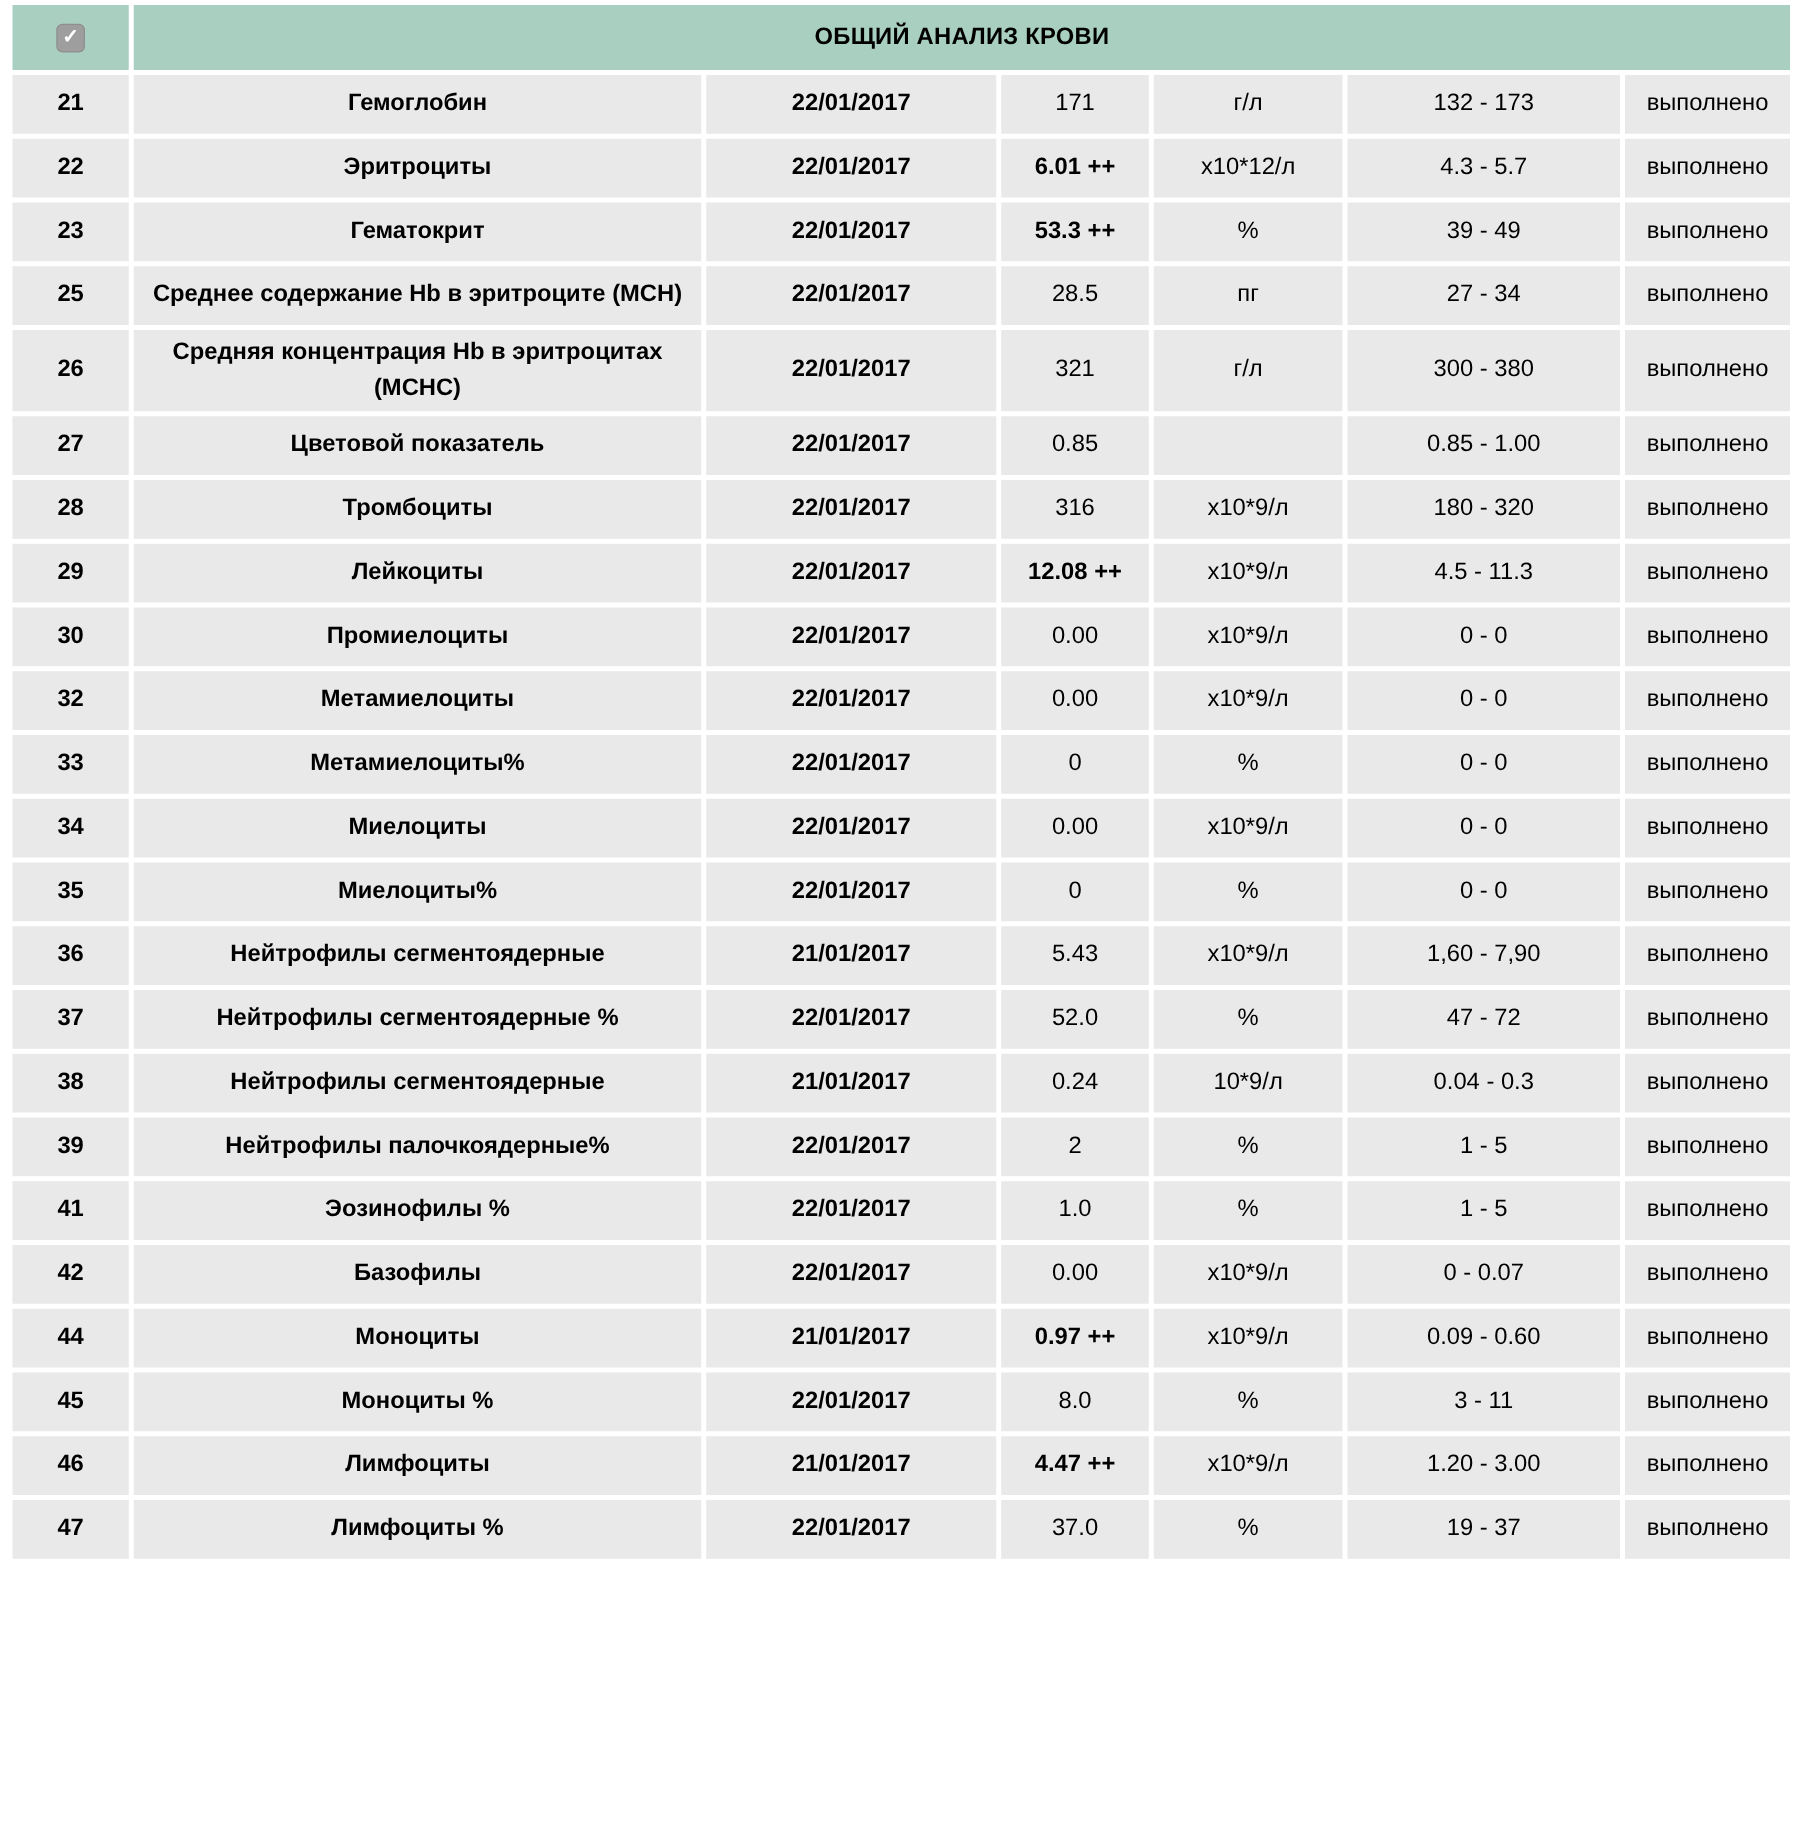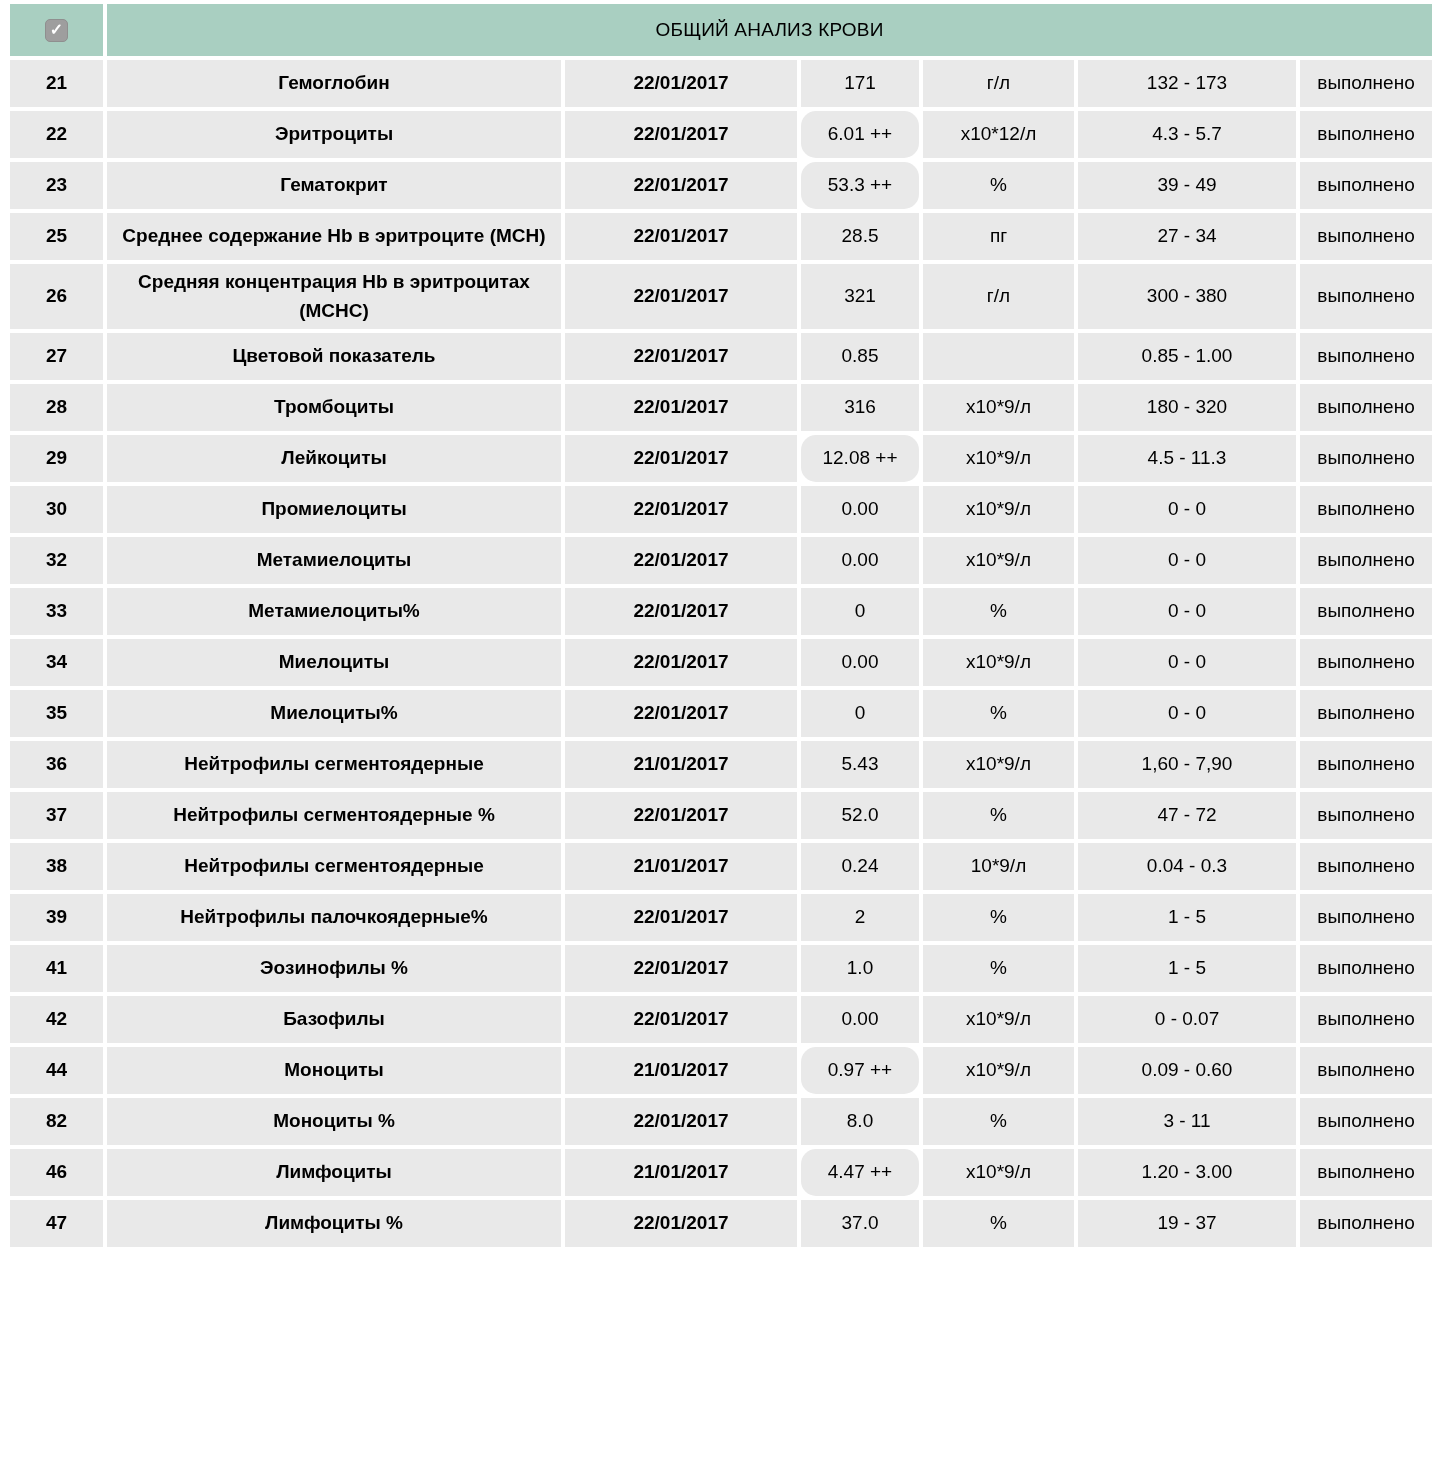--- a/index.html
+++ b/index.html
@@ -27,35 +27,34 @@
     font-size: 19px;
     padding: 4px 8px;
     overflow: hidden;
     word-wrap: break-word;
   }
   table.results thead th {
     background: #a9cfc1;
     height: 52px;
   }
   .title-cell {
-    font-weight: normal;
+    font-weight: bold;
     font-size: 20px;
     letter-spacing: 0.2px;
     margin-left: 20px;
   }
   table.results tbody td {
     height: 47px;
     line-height: 1.5;
   }
   td.num, td.name, td.date {
     font-weight: bold;
   }
   td.value.flagged {
-    font-weight: normal;
-    border-radius: 15px;
+    font-weight: bold;
   }
   .checkbox {
     width: 23px;
     height: 23px;
     margin: 0 auto;
     background: #9e9e9e;
     border-radius: 5px;
     border: 1px solid #8f8f8f;
     display: flex;
     align-items: center;
@@ -268,21 +267,21 @@
         <tr class="data-row">
     <td class="num">44</td>
     <td class="name">Моноциты</td>
     <td class="date">21/01/2017</td>
     <td class="value flagged">0.97 ++</td>
     <td class="unit">х10*9/л</td>
     <td class="range">0.09 - 0.60</td>
     <td class="status">выполнено</td>
   </tr>
         <tr class="data-row">
-    <td class="num">82</td>
+    <td class="num">45</td>
     <td class="name">Моноциты %</td>
     <td class="date">22/01/2017</td>
     <td class="value">8.0</td>
     <td class="unit">%</td>
     <td class="range">3 - 11</td>
     <td class="status">выполнено</td>
   </tr>
         <tr class="data-row">
     <td class="num">46</td>
     <td class="name">Лимфоциты</td>

